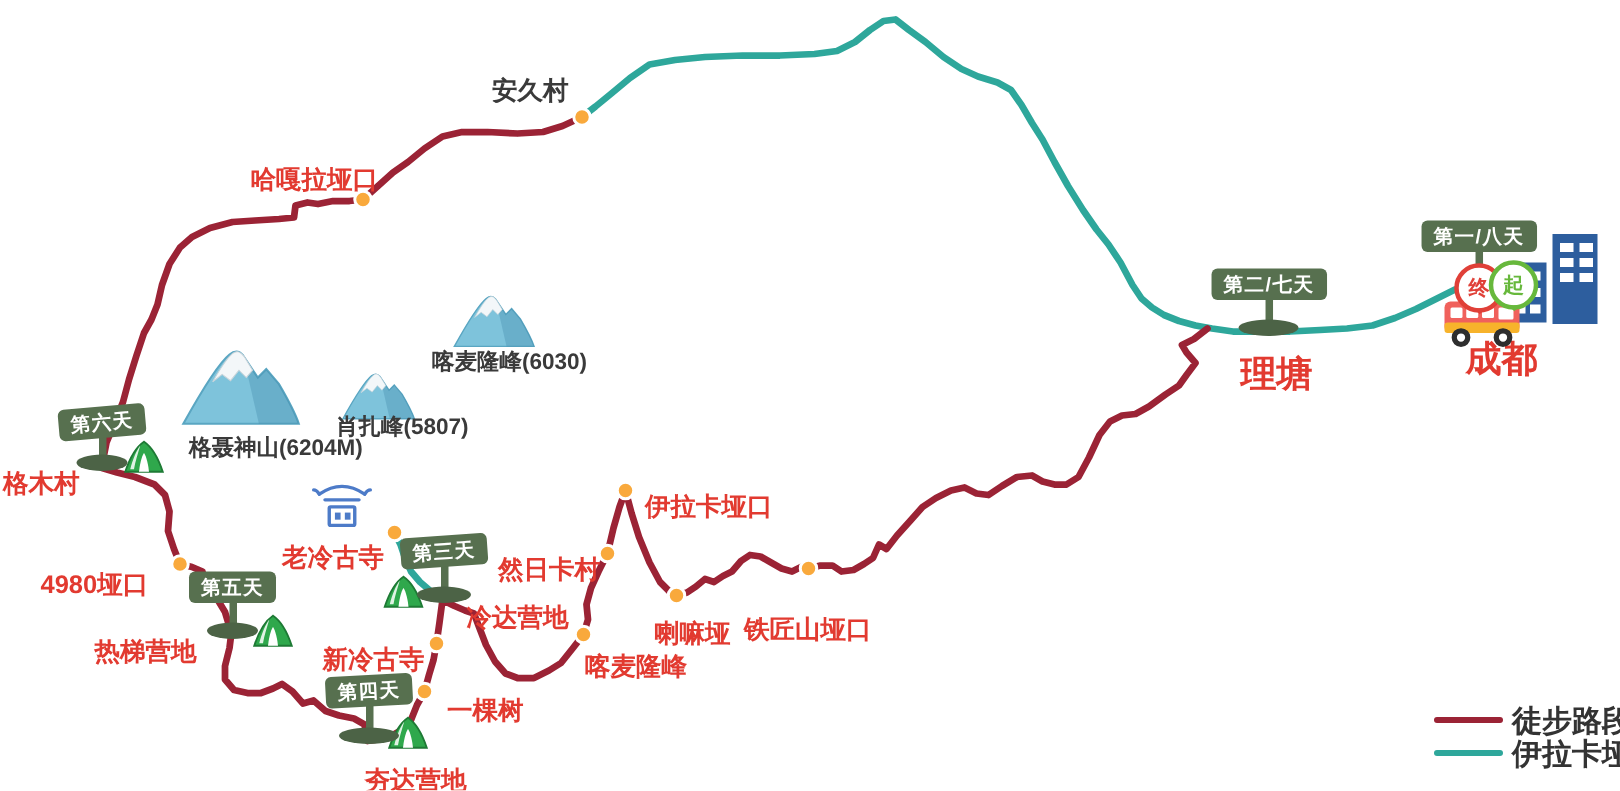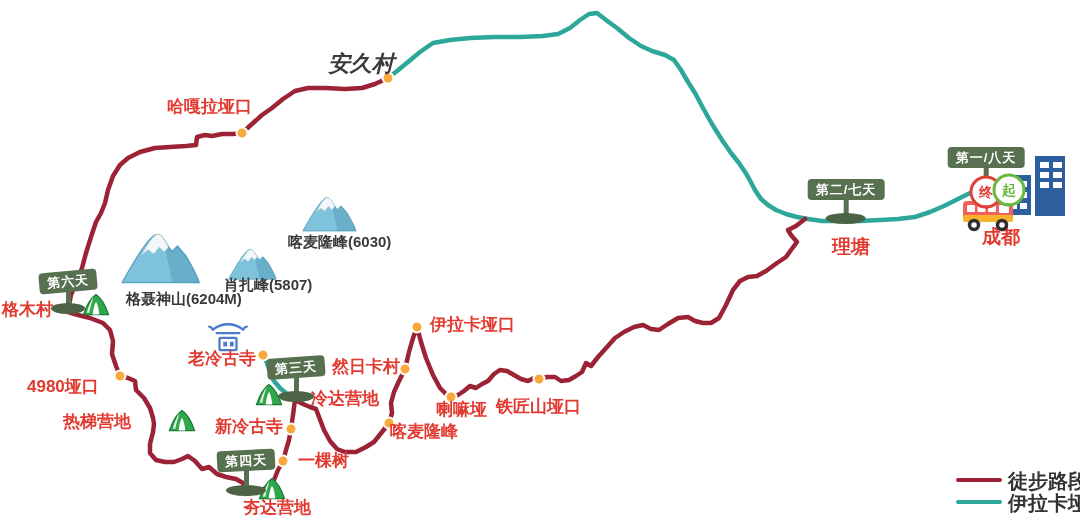--- a/index.html
+++ b/index.html
@@ -7,24 +7,24 @@
     position:relative;width:1080px;height:527px;overflow:hidden;background:#fff;
     font-family:"Liberation Sans","DejaVu Sans",sans-serif;
   }
   
   #map-svg{position:absolute;left:0;top:0;z-index:1;}
   .route-hike{fill:none;stroke:var(--c-hike);stroke-width:4.5;stroke-linecap:round;stroke-linejoin:round;}
   .route-drive{fill:none;stroke:var(--c-drive);stroke-width:4.5;stroke-linecap:round;stroke-linejoin:round;}
   .dot{fill:var(--c-dot);stroke:#fff;stroke-width:2;}
   
   .lbl{position:absolute;font-weight:700;white-space:nowrap;z-index:4;line-height:1.1;}
-  .lbl.red{color:var(--c-label_red);font-size:17px;}
-  .lbl.dark{color:var(--c-label_dark);font-size:22px;font-style:italic;}
+  .lbl.red{color:var(--c-label_red);font-size:17px;margin-top:13px;}
+  .lbl.dark{color:var(--c-label_dark);font-size:17px;}
   .lbl.mtn{color:var(--c-label_dark);font-size:15px;font-weight:600;}
-  .lbl.city{color:var(--c-label_red);font-size:19px;transform:translate(-50%,0);z-index:4;}
+  .lbl.city{color:var(--c-label_red);font-size:24px;transform:translate(-50%,0);z-index:4;}
   
   .signpost{position:absolute;transform:translate(-50%,0);display:flex;flex-direction:column;align-items:center;z-index:3;}
   .sp-sign{background:var(--c-sign);color:#fff;font-size:13px;font-weight:700;letter-spacing:1px;
            line-height:1;padding:4px 8px;border-radius:4px;white-space:nowrap;z-index:2;
            transform:rotate(var(--tilt,0deg));}
   .sp-post{width:5px;background:var(--c-sign);margin-top:-2px;}
   .sp-base{height:11px;border-radius:50%;background:var(--c-sign_base);margin-top:-6px;}
   
   .badge{position:absolute;transform:translate(-50%,-50%);width:27px;height:27px;border-radius:50%;
          background:#fff;border:3px solid;display:flex;align-items:center;justify-content:center;
@@ -90,20 +90,25 @@
   <div class="signpost" style="left:296px;top:357px">
     <div class="sp-sign" style="--tilt:-4deg">第三天</div>
     <div class="sp-post" style="height:21px"></div>
     <div class="sp-base" style="width:36px"></div>
   </div>
   <div class="signpost" style="left:246px;top:450px">
     <div class="sp-sign" style="--tilt:-3deg">第四天</div>
     <div class="sp-post" style="height:22px"></div>
     <div class="sp-base" style="width:40px"></div>
   </div>
+  <div class="signpost" style="left:155px;top:381px">
+    <div class="sp-sign">第五天</div>
+    <div class="sp-post" style="height:21px"></div>
+    <div class="sp-base" style="width:34px"></div>
+  </div>
   <div class="signpost" style="left:68px;top:271px">
     <div class="sp-sign" style="--tilt:-5deg">第六天</div>
     <div class="sp-post" style="height:19px"></div>
     <div class="sp-base" style="width:34px"></div>
   </div>
 
   <svg class="icon" style="left:118px;top:228px" width="84" height="60" viewBox="0 0 120 78">
     <path class="mtn-body" d="M6,74 C26,38 40,16 50,8 C55,4 59,4 63,9 L77,30 L85,22 L97,36 C104,48 112,62 116,74 Z"></path>
     <path class="mtn-shadow" d="M63,9 L77,30 L85,22 L97,36 C104,48 112,62 116,74 L78,74 Z"></path>
     <path class="mtn-snow" d="M34,34 C42,20 48,11 53,7 C57,4 60,5 64,10 L72,23 L66,30 L59,23 L51,33 L43,27 Z"></path>
@@ -180,21 +185,21 @@
   <div class="badge badge-end" style="left:986px;top:192px">
     <span>终</span>
   </div>
   <div class="badge badge-start" style="left:1009px;top:190px">
     <span>起</span>
   </div>
 
   <div class="lbl dark" style="left:328px;top:52px">安久村</div>
   <div class="lbl red" style="left:167px;top:98px">哈嘎拉垭口</div>
   <div class="lbl red" style="left:2px;top:301px">格木村</div>
-  <div class="lbl red" style="left:27px;top:378px">4980垭口</div>
+  <div class="lbl red" style="left:27px;top:368px">4980垭口</div>
   <div class="lbl red" style="left:63px;top:413px">热梯营地</div>
   <div class="lbl red" style="left:188px;top:350px">老冷古寺</div>
   <div class="lbl red" style="left:215px;top:418px">新冷古寺</div>
   <div class="lbl red" style="left:311px;top:390px">冷达营地</div>
   <div class="lbl red" style="left:332px;top:358px">然日卡村</div>
   <div class="lbl red" style="left:430px;top:316px">伊拉卡垭口</div>
   <div class="lbl red" style="left:436px;top:401px">喇嘛垭</div>
   <div class="lbl red" style="left:496px;top:398px">铁匠山垭口</div>
   <div class="lbl red" style="left:390px;top:423px">喀麦隆峰</div>
   <div class="lbl red" style="left:298px;top:452px">一棵树</div>

